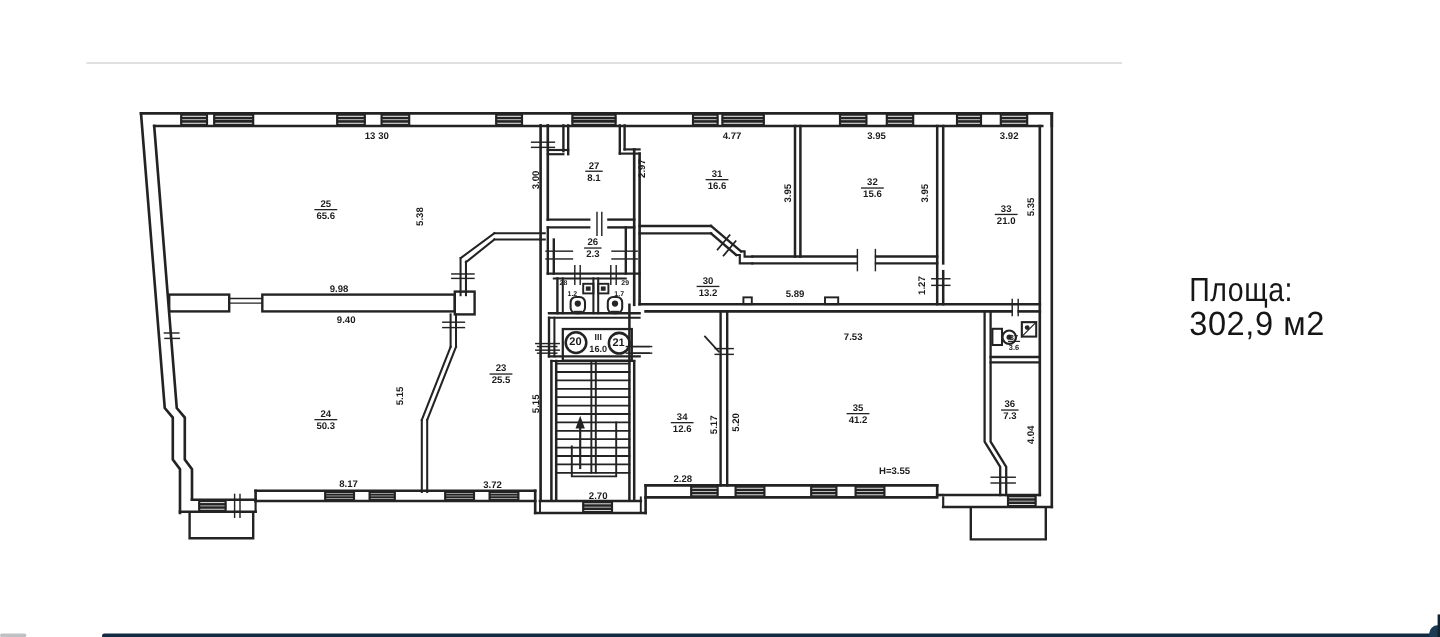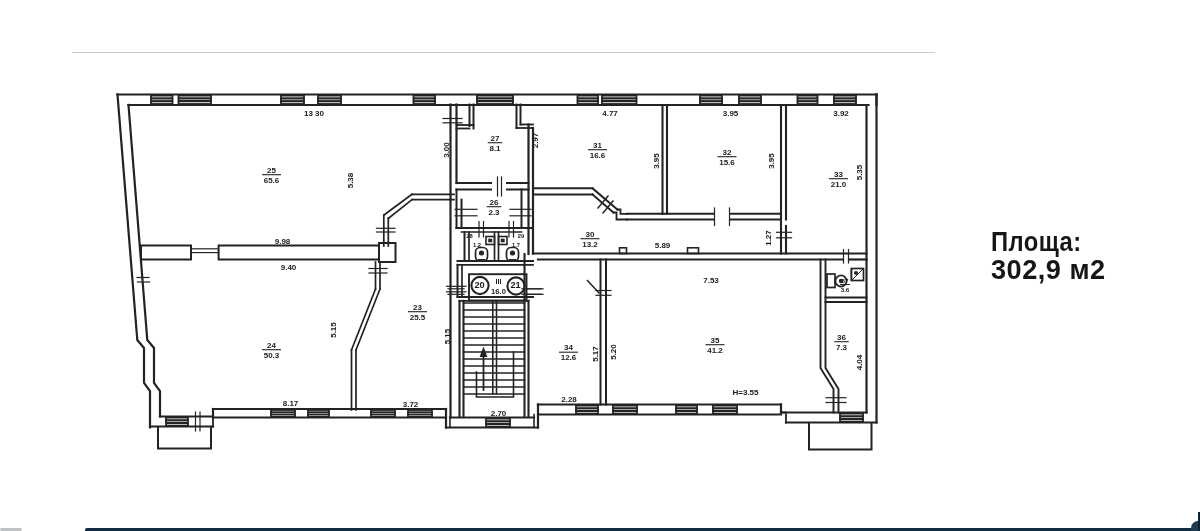--- a/index.html
+++ b/index.html
@@ -1,18 +1,18 @@
 <!DOCTYPE html>
 <html><head>
 <meta charset="utf-8">
 <style>
 html,body{margin:0;padding:0;background:#ffffff;width:1200px;height:531px;overflow:hidden;}
 .page{position:relative;width:1200px;height:531px;font-family:"Liberation Sans",sans-serif;}
 svg text{font-family:"Liberation Sans",sans-serif;fill:#1c1c1c;}
-.big{position:absolute;left:991px;top:228px;font-weight:bold;font-size:28px;line-height:28px;color:#161616;letter-spacing:0.5px;}
+.big{position:absolute;left:991px;top:228px;font-weight:normal;font-size:28px;line-height:28px;color:#161616;letter-spacing:0.5px;}
 </style>
 </head>
 <body>
 <div class="page">
 
 <div style="position:absolute;left:72px;top:52px;width:863px;height:1px;background:#cccccc;"></div>
 
 <svg width="1200" height="531" viewBox="0 0 1200 531" style="position:absolute;left:0;top:0" stroke-linecap="square" fill="none">
 <defs>
 <pattern id="hz" width="6" height="3.1" patternUnits="userSpaceOnUse">

